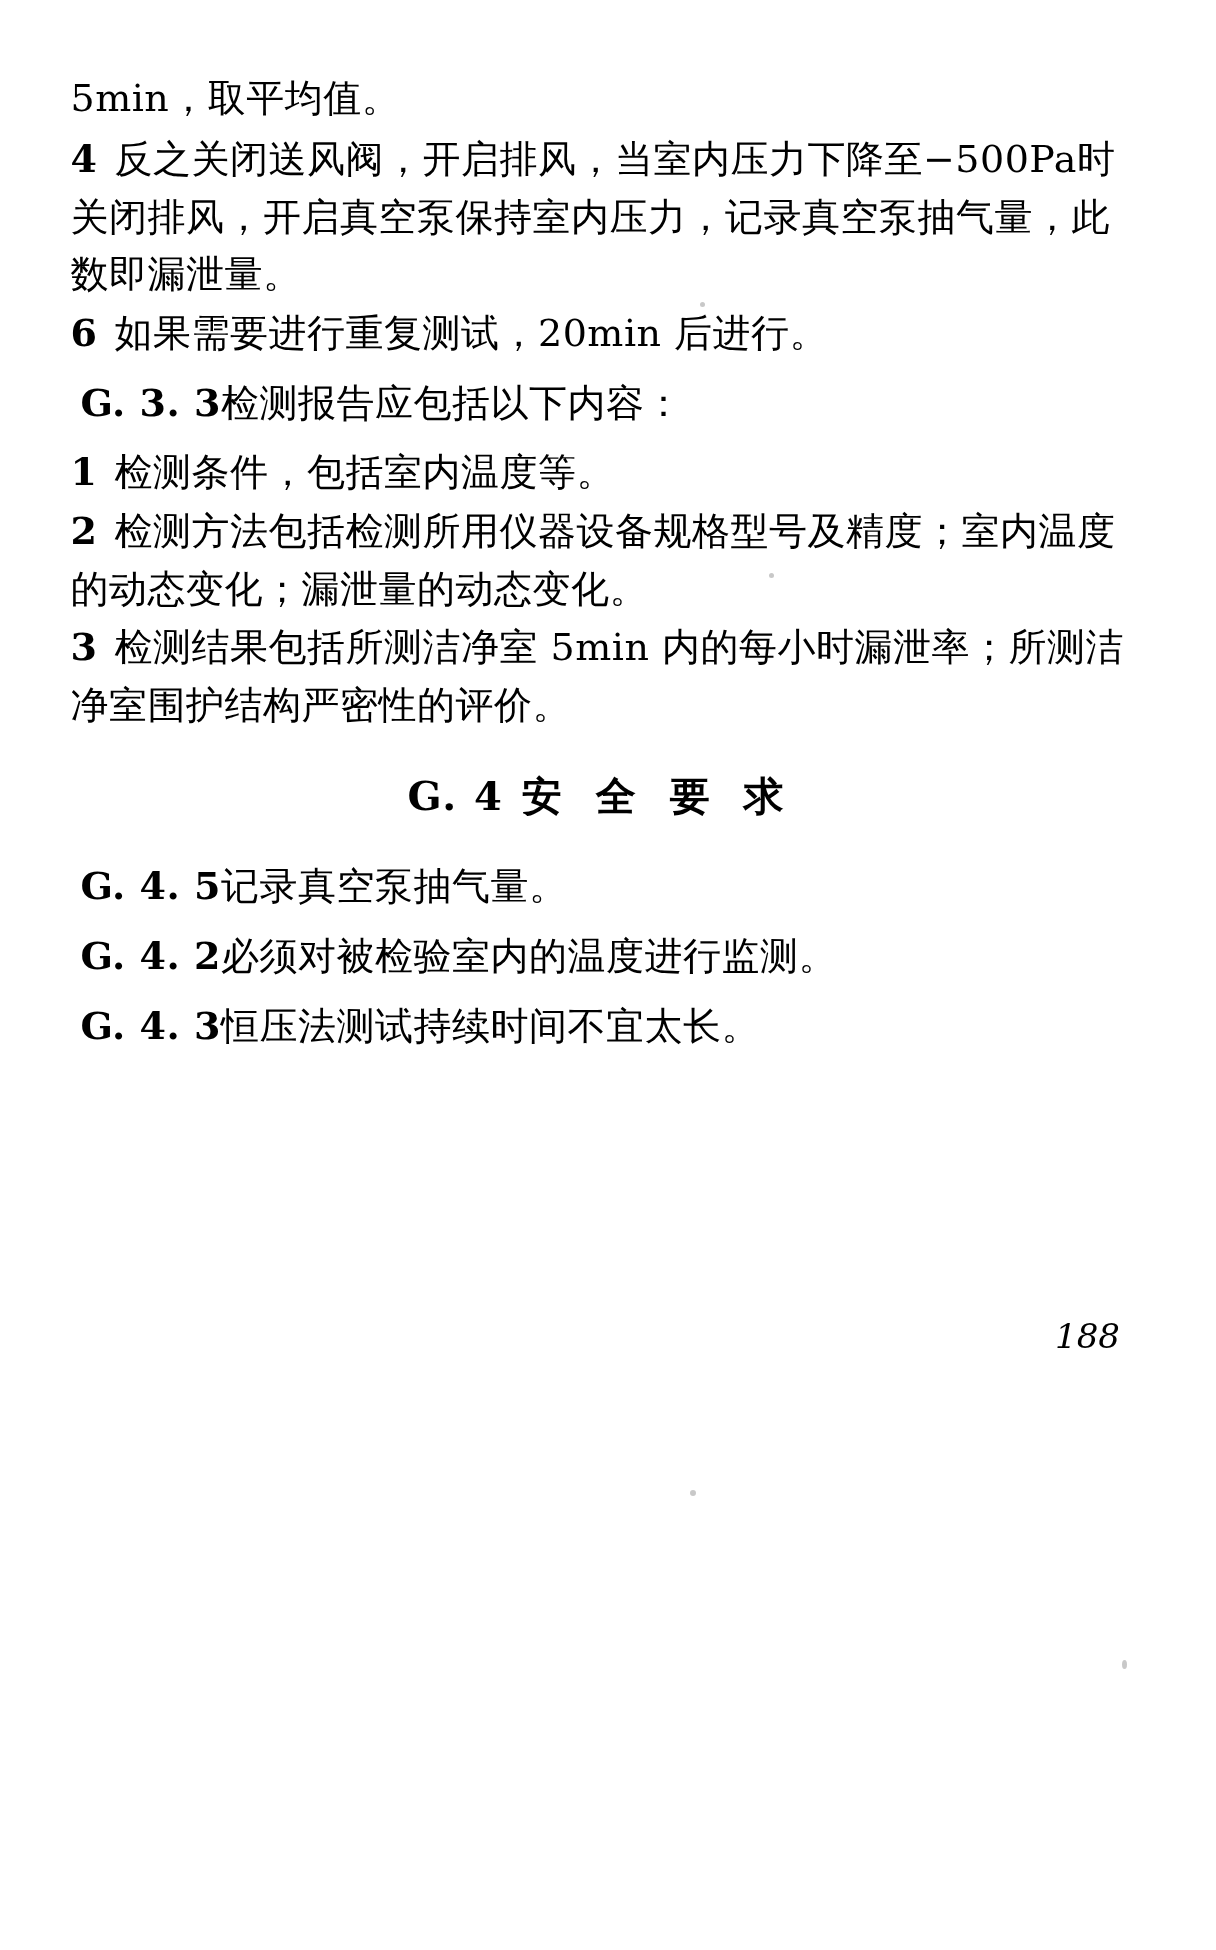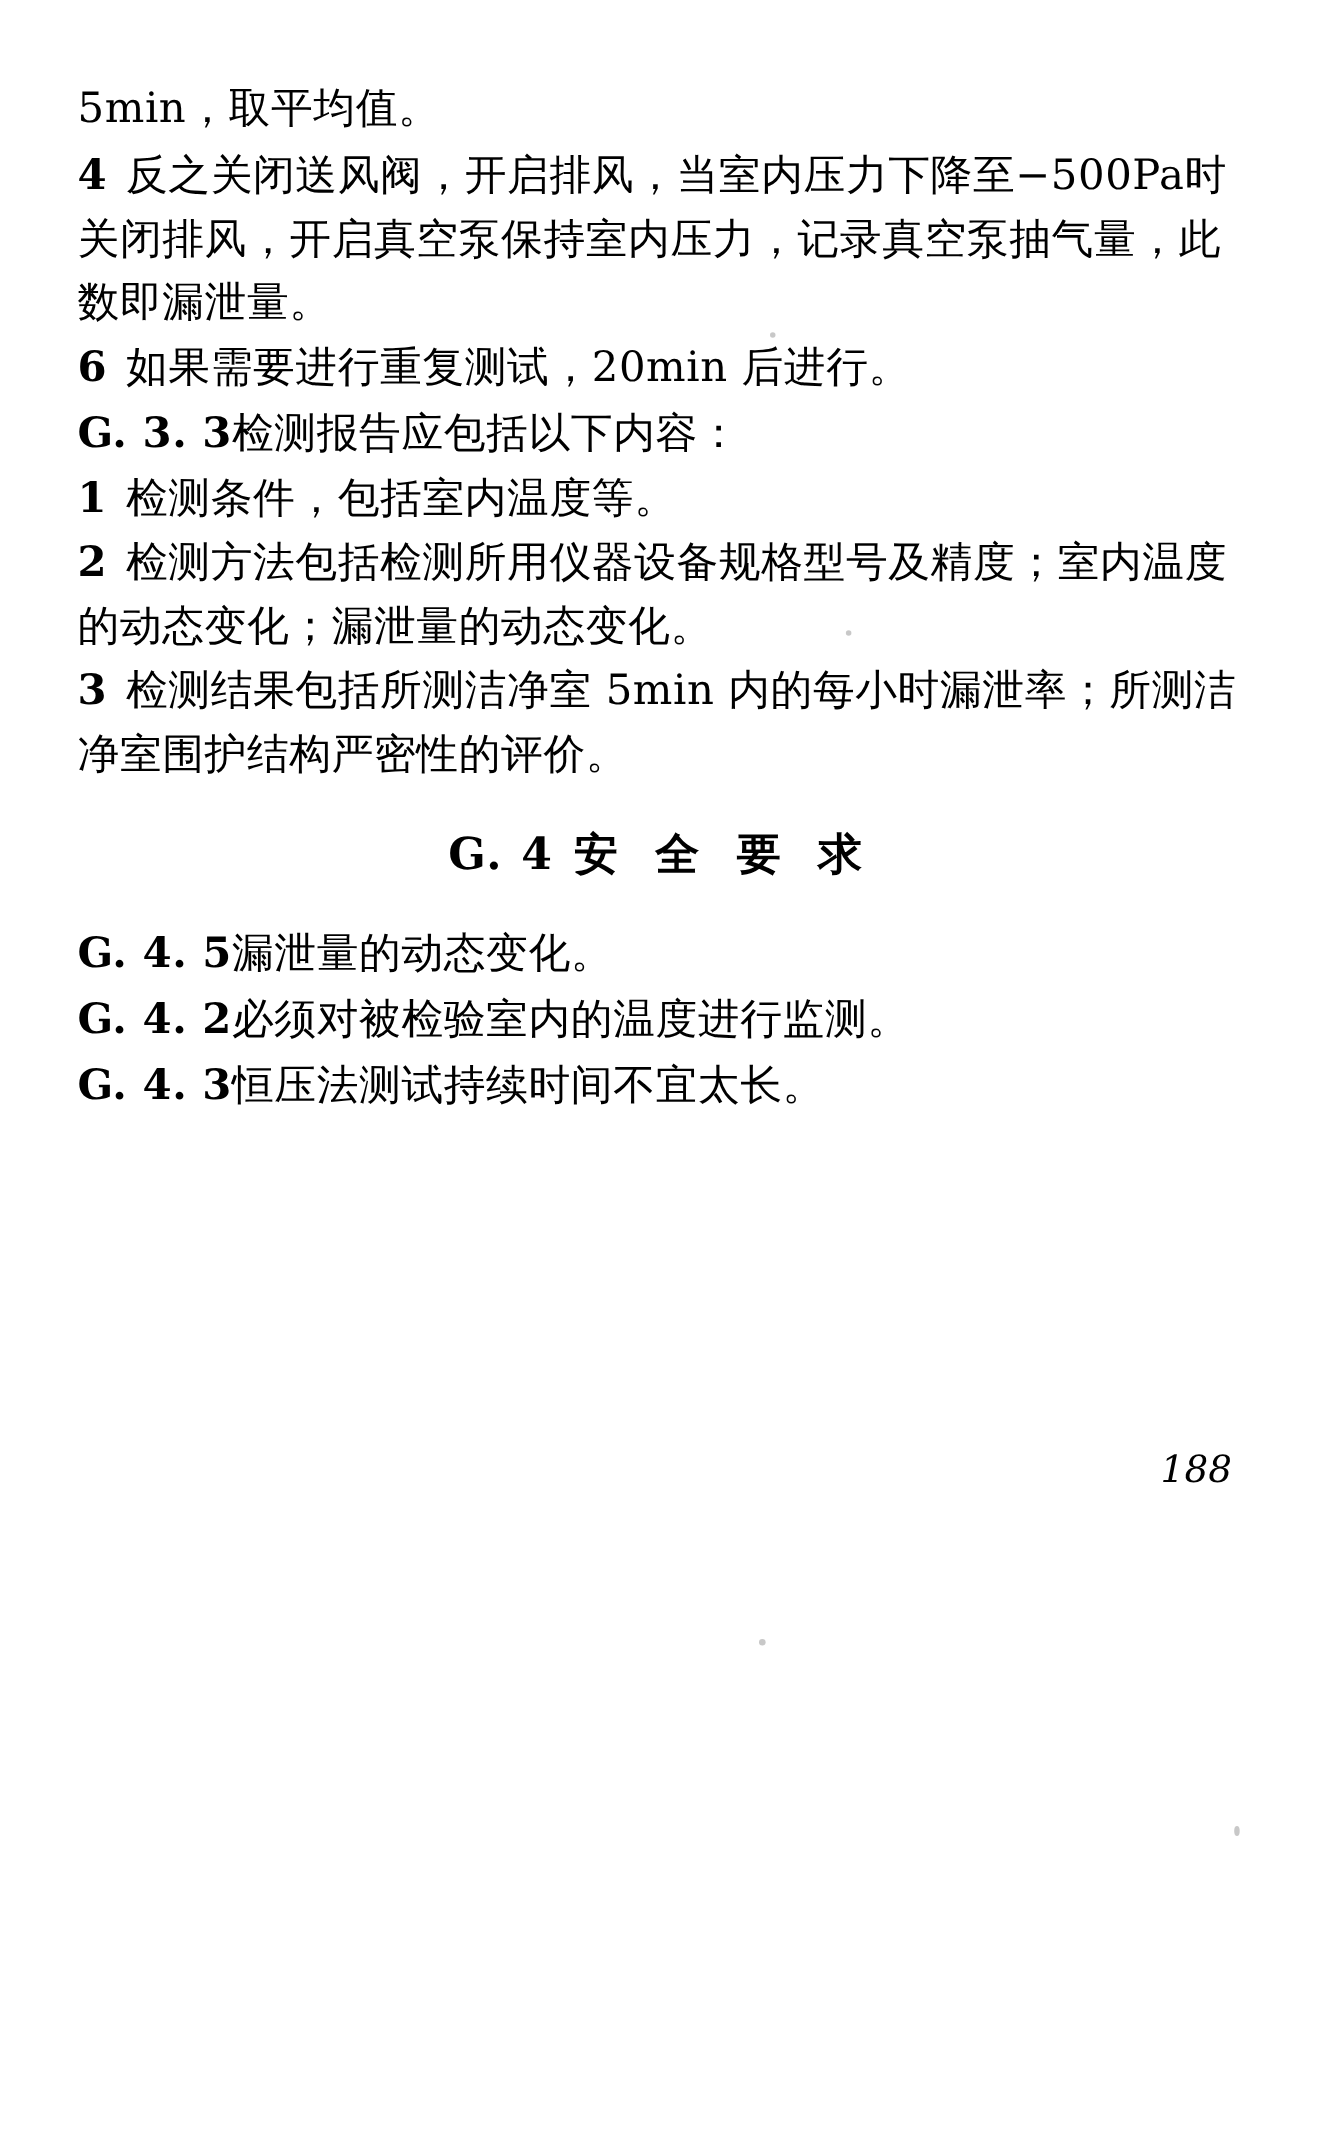--- a/index.html
+++ b/index.html
@@ -62,21 +62,21 @@
     letter-spacing: 10px;
     margin: 34px 0 32px 0;
   }
   .heading .hnum {
     letter-spacing: 2px;
     margin-right: 18px;
   }
   .sec-line {
     font-size: 38px;
     line-height: 1.56;
-    margin: 0;
+    margin: 10px;
     letter-spacing: 0.5px;
   }
   .sec-line .sec-id {
     font-weight: bold;
     display: inline-block;
     min-width: 138px;
   }
   .pagenum {
     position: absolute;
     right: 96px;
@@ -109,21 +109,21 @@
     <p class="sec-line"><span class="sec-id">G. 3. 3</span><span>检测报告应包括以下内容：</span></p>
 
     <p class="item-row"><span class="itemlabel">1</span><span class="body">检测条件，包括室内温度等。</span></p>
 
     <p class="item-row"><span class="itemlabel">2</span><span class="body">检测方法包括检测所用仪器设备规格型号及精度；室内温度的动态变化；漏泄量的动态变化。</span></p>
 
     <p class="item-row"><span class="itemlabel">3</span><span class="body">检测结果包括所测洁净室 5min 内的每小时漏泄率；所测洁净室围护结构严密性的评价。</span></p>
 
     <h2 class="heading"><span class="hnum">G. 4</span><span>安 全 要 求</span></h2>
 
-    <p class="sec-line"><span class="sec-id">G. 4. 5</span><span>漏泄量的动态变化。</span></p>
+    <p class="sec-line"><span class="sec-id">G. 4. 5</span><span>记录真空泵抽气量。</span></p>
 
     <p class="sec-line"><span class="sec-id">G. 4. 2</span><span>必须对被检验室内的温度进行监测。</span></p>
 
     <p class="sec-line"><span class="sec-id">G. 4. 3</span><span>恒压法测试持续时间不宜太长。</span></p>
 
   </div>
 
   <span class="speck" style="left:690px; top:1490px; width:6px; height:6px;"></span>
   <span class="speck" style="left:1122px; top:1660px; width:5px; height:9px;"></span>
   <span class="speck" style="left:700px; top:302px; width:5px; height:5px;"></span>

